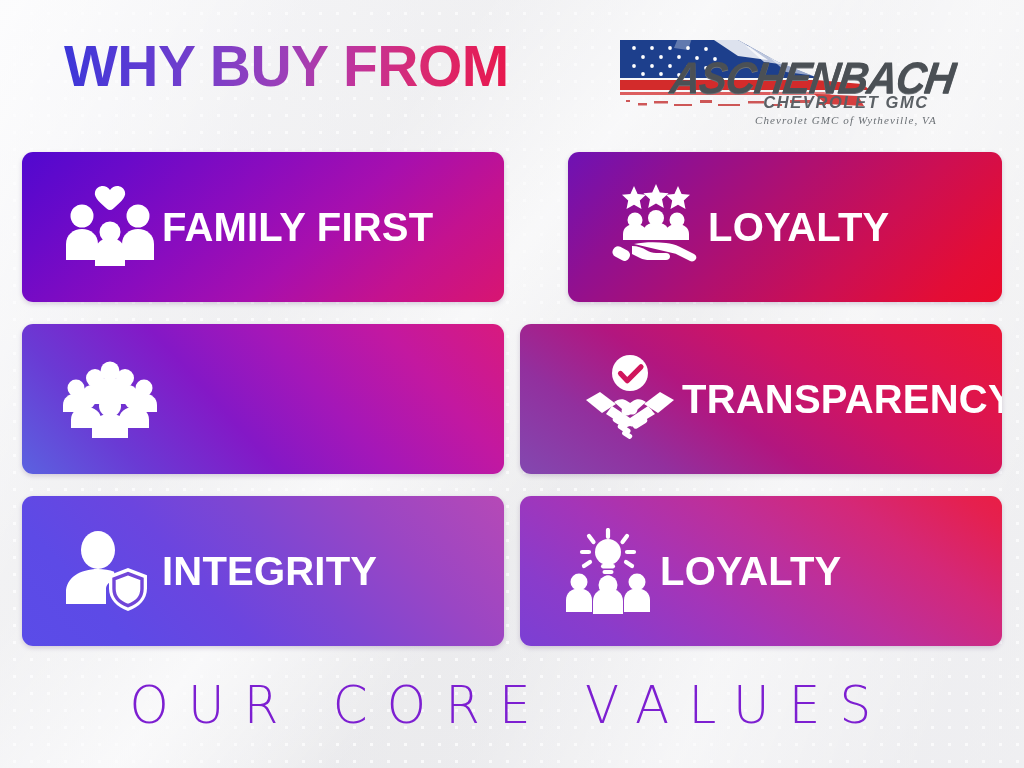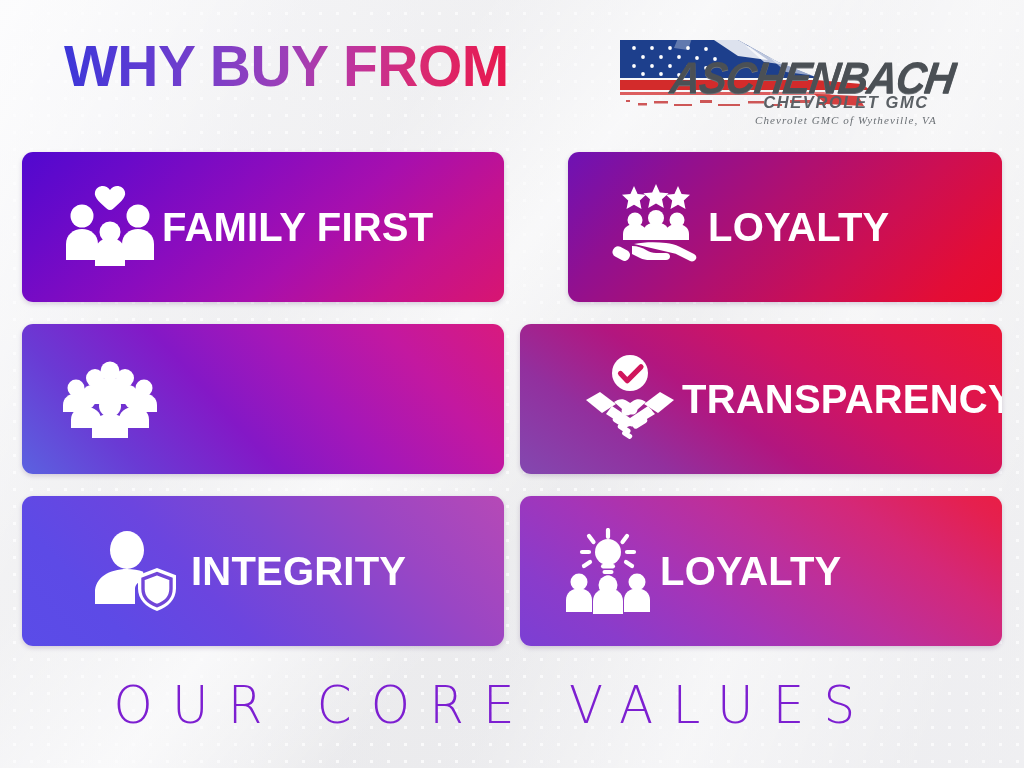--- a/index.html
+++ b/index.html
@@ -115,27 +115,27 @@
     white-space: nowrap;
     padding-right: 14px;
     text-align: left;
   }
 
   
   .card-0 { background: linear-gradient(138deg, #5108cf 0%, #6a0ac9 18%, #8a0cbe 40%, #a70fae 60%, #c4128f 80%, #d81571 100%); }
   .card-1 { background: linear-gradient(132deg, #6e12b4 0%, #911090 22%, #b01070 45%, #cd0f52 68%, #e30d36 88%, #ea0b2c 100%); margin-left: 48px; }
   .card-2 { background: linear-gradient(228deg, #d81a7e 0%, #c318a0 20%, #a417b8 40%, #8418c6 58%, #6a3ad4 80%, #5b62e0 100%); }
   .card-3 { background: linear-gradient(215deg, #ea1636 0%, #e0154a 18%, #cf1463 38%, #b2167f 58%, #92309e 78%, #8348b0 100%); padding-left: 22px; }
-  .card-4 { background: linear-gradient(48deg, #5a4ce8 0%, #5d4ae6 18%, #6b45df 38%, #7f46d2 56%, #9a46c4 76%, #b649b6 100%); padding-left: 29px; }
+  .card-4 { background: linear-gradient(48deg, #5a4ce8 0%, #5d4ae6 18%, #6b45df 38%, #7f46d2 56%, #9a46c4 76%, #b649b6 100%); }
   .card-5 { background: linear-gradient(36deg, #7b3fd4 0%, #8a3ccb 16%, #a435b8 36%, #bd2f9b 56%, #d42878 76%, #e5204f 94%, #e91e45 100%); }
 
   
   .footer {
     position: absolute;
-    left: 0;
+    left: 16px;
     top: 668px;
     width: 900px;
     height: 74px;
     display: flex;
     align-items: center;
     justify-content: center;
     padding-left: 34px;
   }
   .footer-text {
     font-family: "DejaVu Sans", sans-serif;

